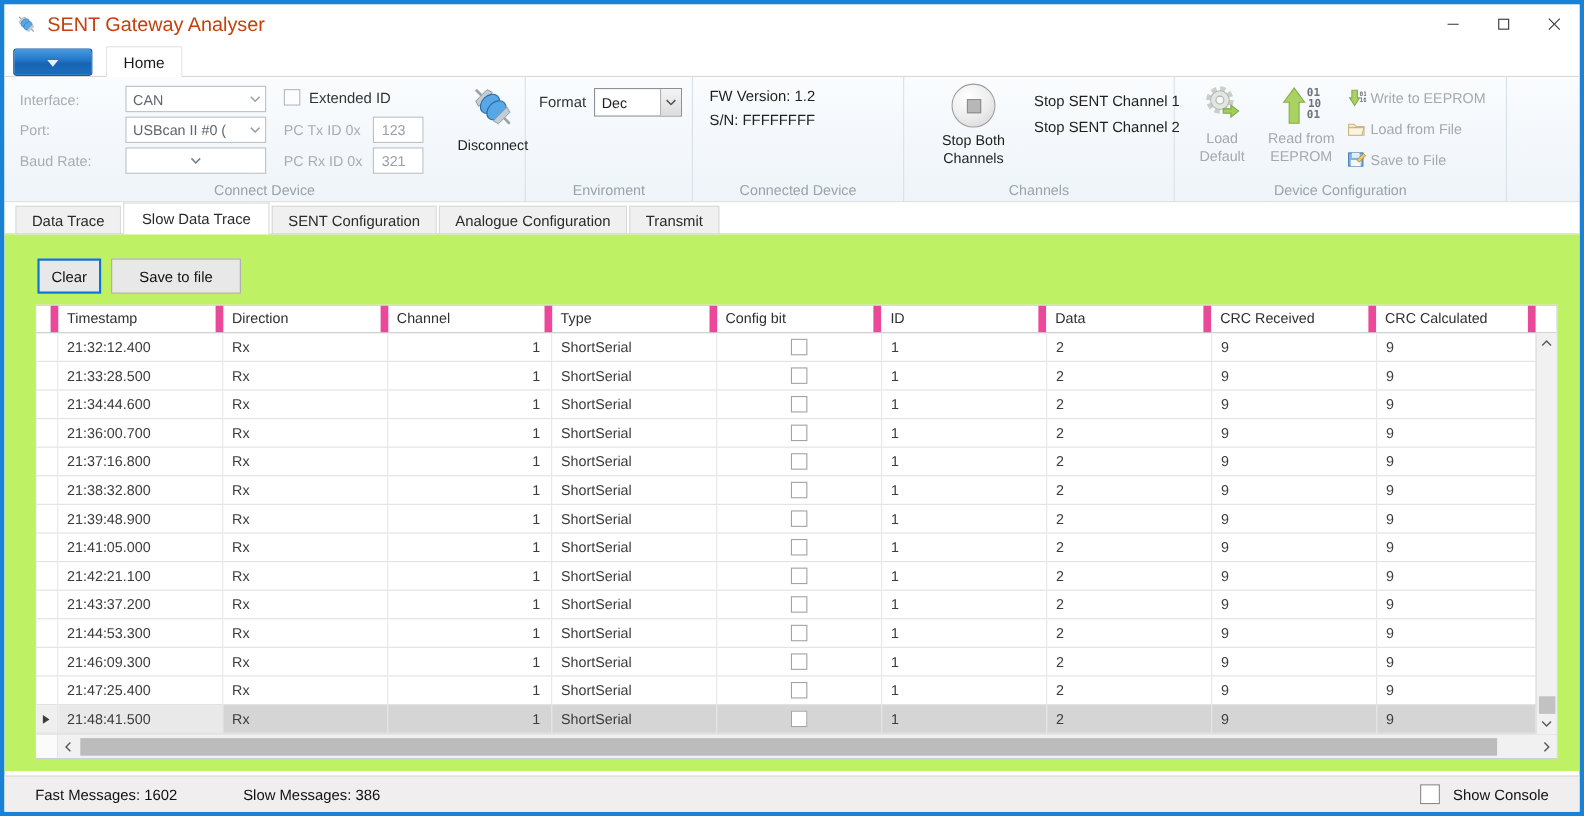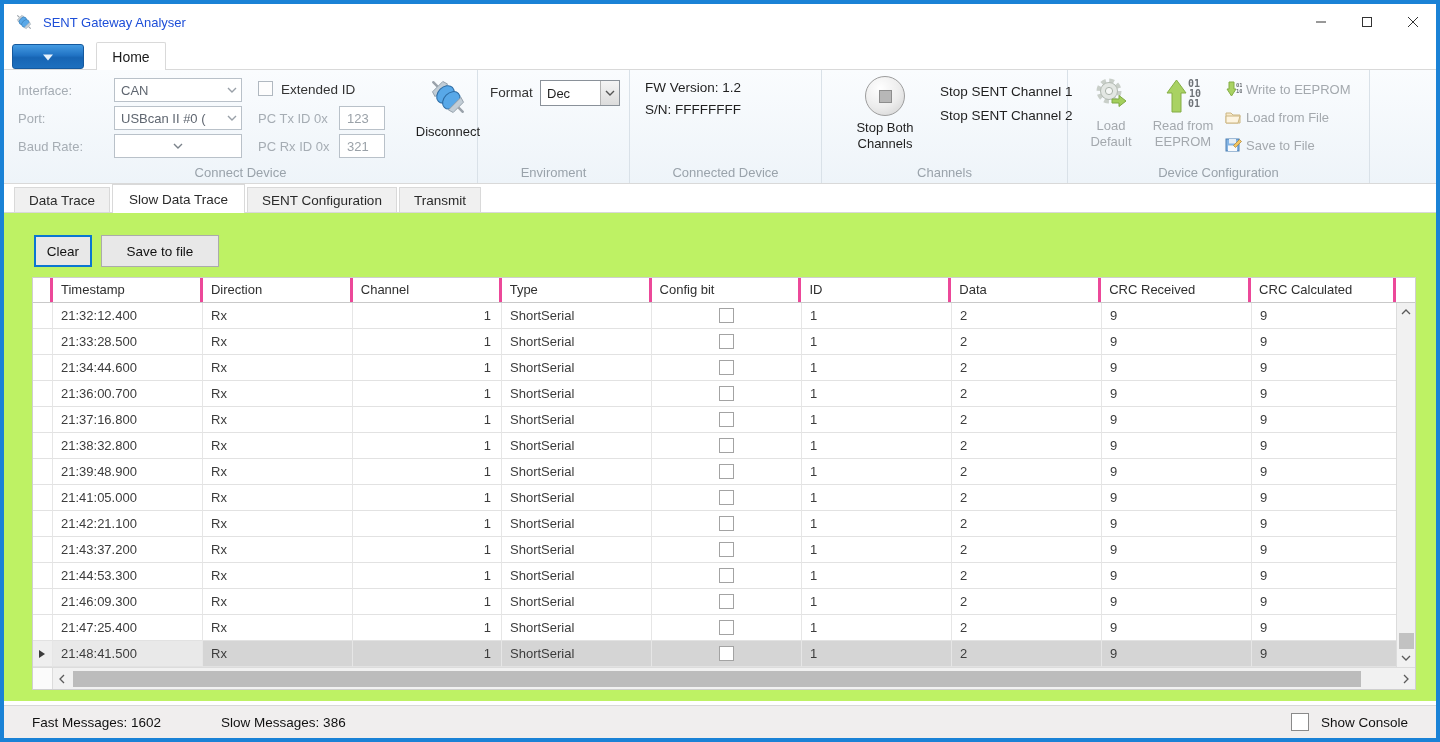--- a/index.html
+++ b/index.html
@@ -2,21 +2,21 @@
 <html><head>
 <meta charset="utf-8">
 <style>
   * { margin:0; padding:0; box-sizing:border-box; }
   body { width:1440px; height:742px; font-family:"Liberation Sans", sans-serif; background:#fff; }
   .window { position:relative; width:1440px; height:742px; border:4px solid #1a82d6; background:#fff; overflow:hidden; }
 
   
   .titlebar { height:36px; display:flex; align-items:center; background:#fff; }
   .app-icon { margin-left:10px; width:20px; height:20px; }
-  .title-text { margin-left:9px; font-size:13px; color:#1d4ed8; }
+  .title-text { margin-left:9px; font-size:18px; color:#c2410c; }
   .win-controls { margin-left:auto; display:flex; height:100%; }
   .win-btn { width:46px; height:100%; display:flex; align-items:center; justify-content:center; }
 
   
   .menu-row { height:30px; background:#fff; display:flex; align-items:flex-end; position:relative; }
   .menu-row::after { content:""; position:absolute; left:0; right:0; bottom:0; height:1px; background:#d9d9d9; }
   .app-menu-btn { width:72px; height:25px; margin:0 0 1px 8px; border:1px solid #15599e; border-radius:3px;
     background:linear-gradient(#449be2 0%, #2173c4 45%, #1765b4 55%, #1c6fbe 100%); position:relative; z-index:2; }
   .app-menu-btn .arr { position:absolute; left:50%; top:50%; transform:translate(-50%,-40%);
     border-left:5px solid transparent; border-right:5px solid transparent; border-top:6px solid #e8f2fb; }
@@ -56,21 +56,21 @@
 
   
   .main { position:relative; height:488px; background:#bef264; }
   .btn { position:absolute; height:32px; background:#e8e8e8; border:1px solid #ababab; font-size:13.5px; color:#111;
     display:flex; align-items:center; justify-content:center; font-family:inherit; }
   .btn.focused { border:2px solid #0b76d1; }
 
   
   .table { position:absolute; left:28px; top:64px; width:1384px; border:1px solid #cfcfcf; background:#fff; }
   .thead { display:flex; height:25px; border-bottom:1px solid #c9c9c9; }
-  .hcell { font-size:13px; color:#2f2f2f; padding-left:8px; line-height:24px; border-right:3px solid #ec4899; overflow:hidden; white-space:nowrap; }
+  .hcell { font-size:13px; color:#2f2f2f; padding-left:8px; line-height:24px; border-right:7px solid #ec4899; overflow:hidden; white-space:nowrap; }
   .hcell.spacer { border-right:none; }
   .rowhdr { width:20px; padding:0; position:relative; }
   .tbody { position:relative; }
   .trow { display:flex; height:26px; }
   .cell { font-size:13px; color:#3c3c3c; padding-left:8px; line-height:25px; border-right:1px solid #e6e6e6; border-bottom:1px solid #e2e2e2; overflow:hidden; white-space:nowrap; position:relative; }
   .cell.num { text-align:right; padding-right:10px; padding-left:0; }
   .cell.center { display:flex; align-items:center; justify-content:center; padding-left:0; }
   .checkbox { width:15px; height:15px; background:#fff; border:1px solid #a3a3a3; }
   .trow.selected .cell { background:#d5d5d5; }
   .trow.selected .cell.sel-light { background:#e9e9e9; }
@@ -278,20 +278,21 @@
       </div>
       <div class="rgroup-label">Device Configuration</div>
     </div>
     <div style="flex:1;"></div>
   </div>
 
   <div class="tab-strip" id="tab-strip">
       <div class="tab">Data Trace</div>
       <div class="tab active">Slow Data Trace</div>
       <div class="tab">SENT Configuration</div>
+      <div class="tab">Analogue Configuration</div>
       <div class="tab">Transmit</div>
     </div>
 
   <div class="main">
     <button class="btn focused" style="left:30px; top:22px; width:58px;">Clear</button>
     <button class="btn" style="left:97px; top:22px; width:118px;">Save to file</button>
 
     <div class="table">
       <div class="thead" id="table-header">
           <div class="hcell rowhdr"></div>

